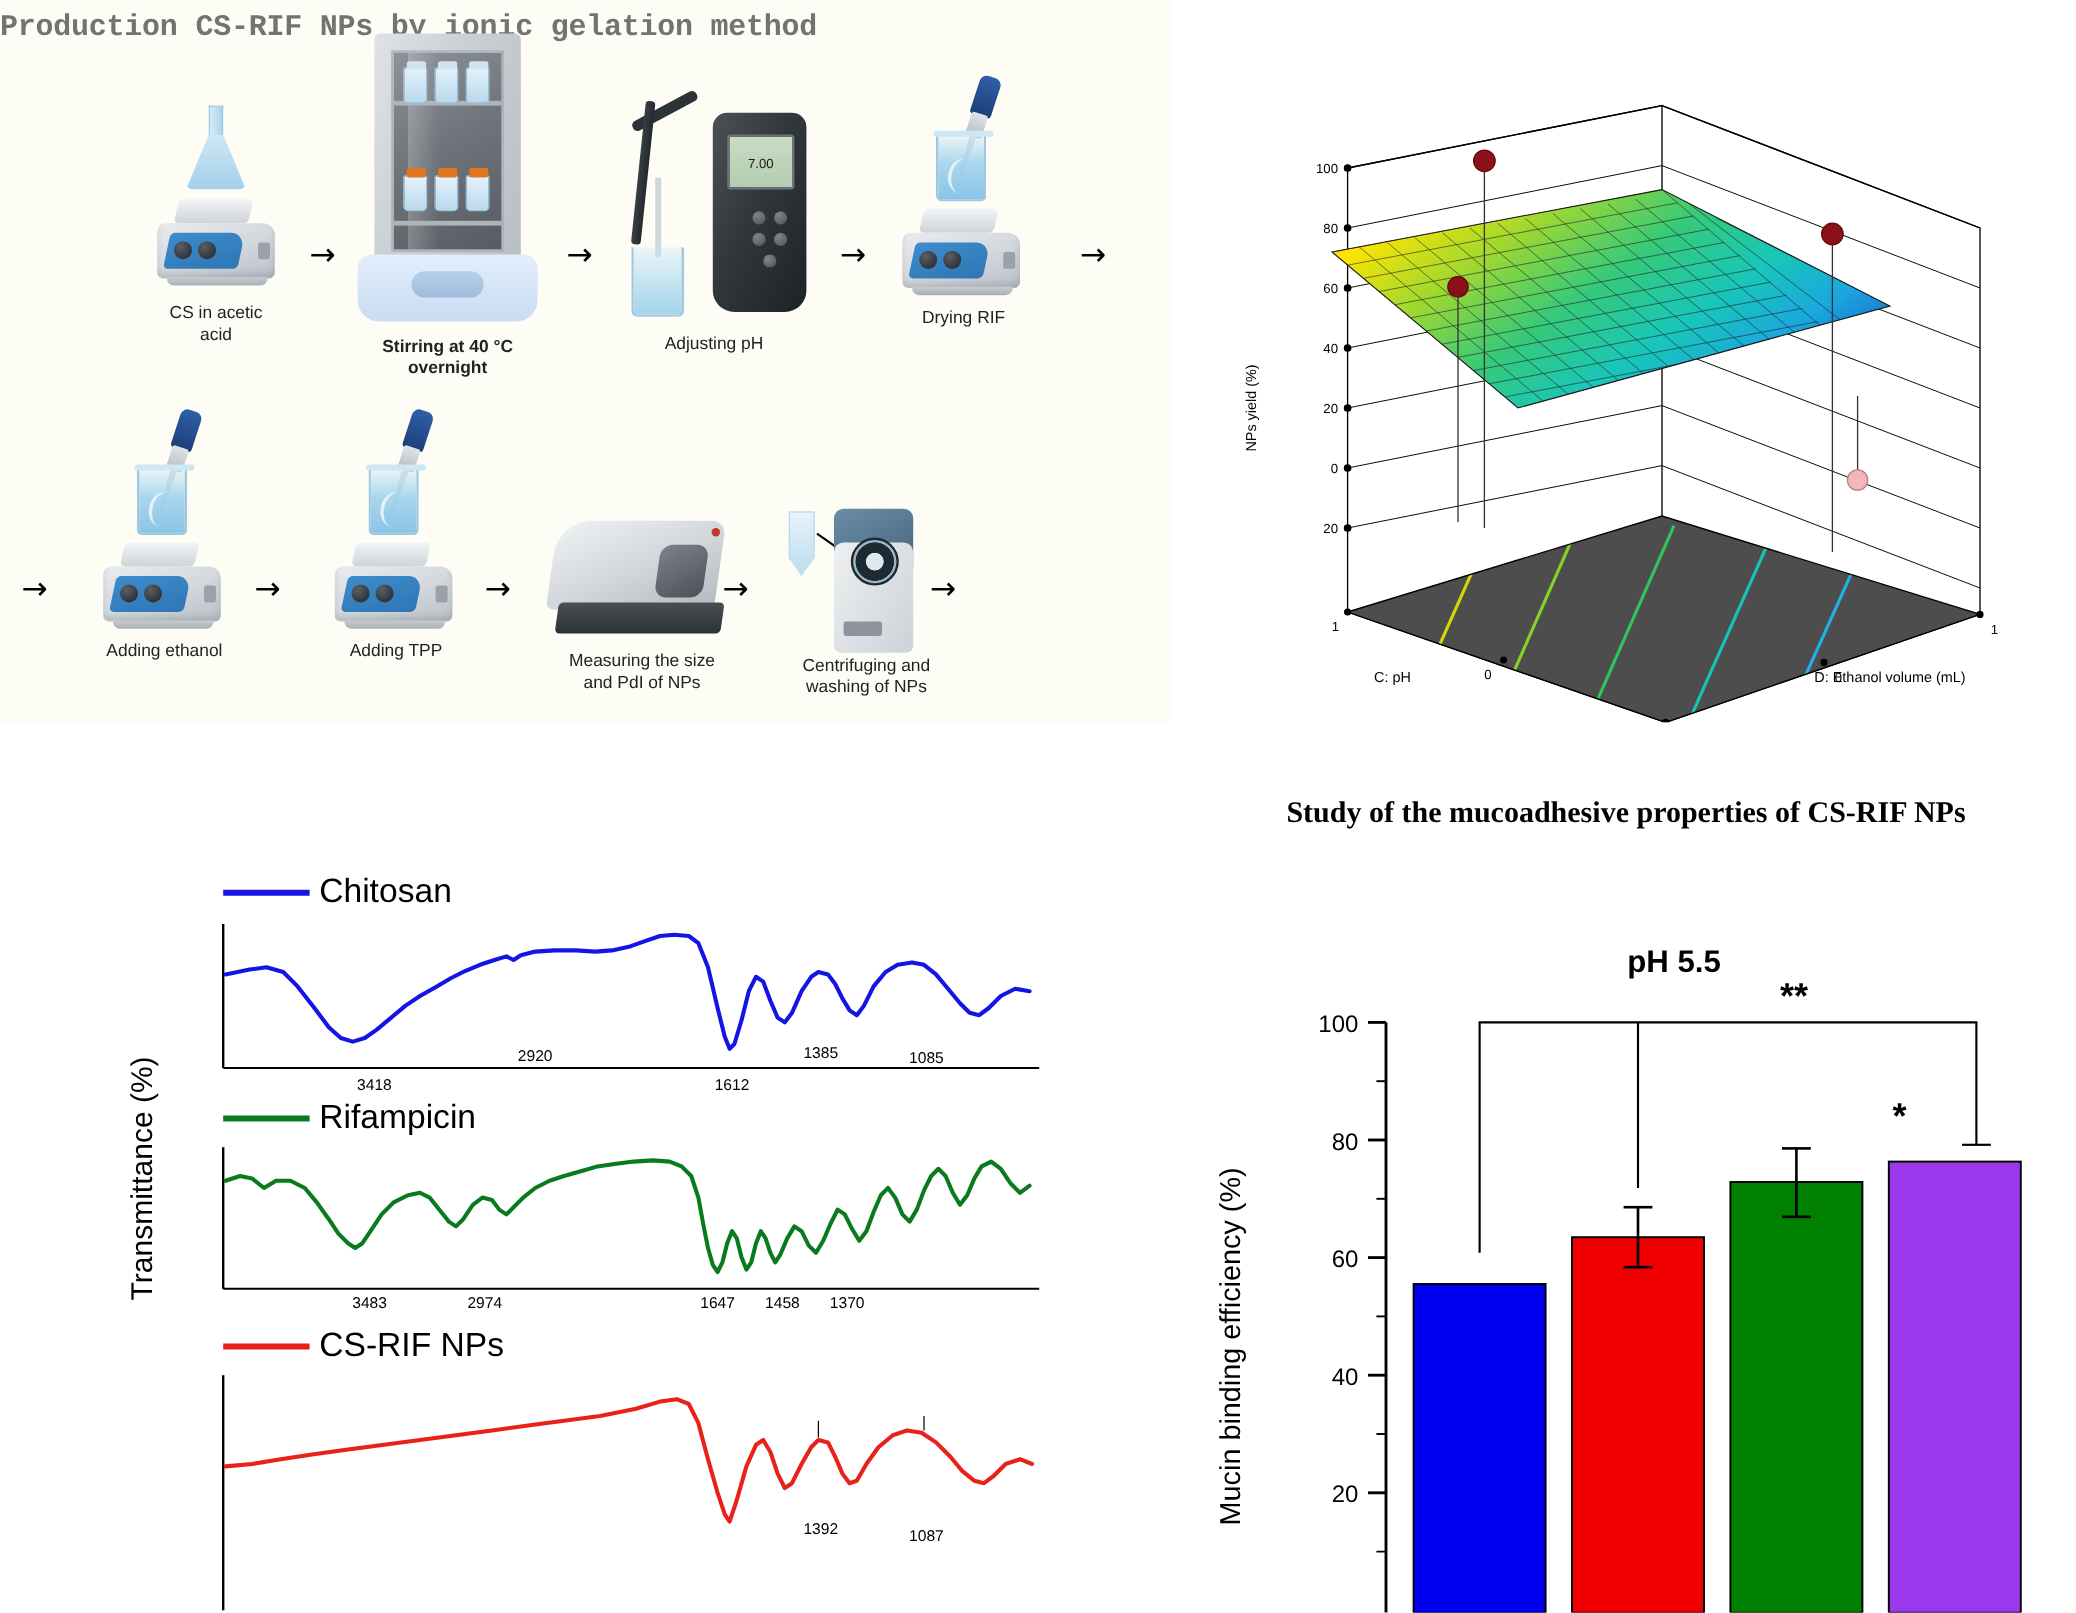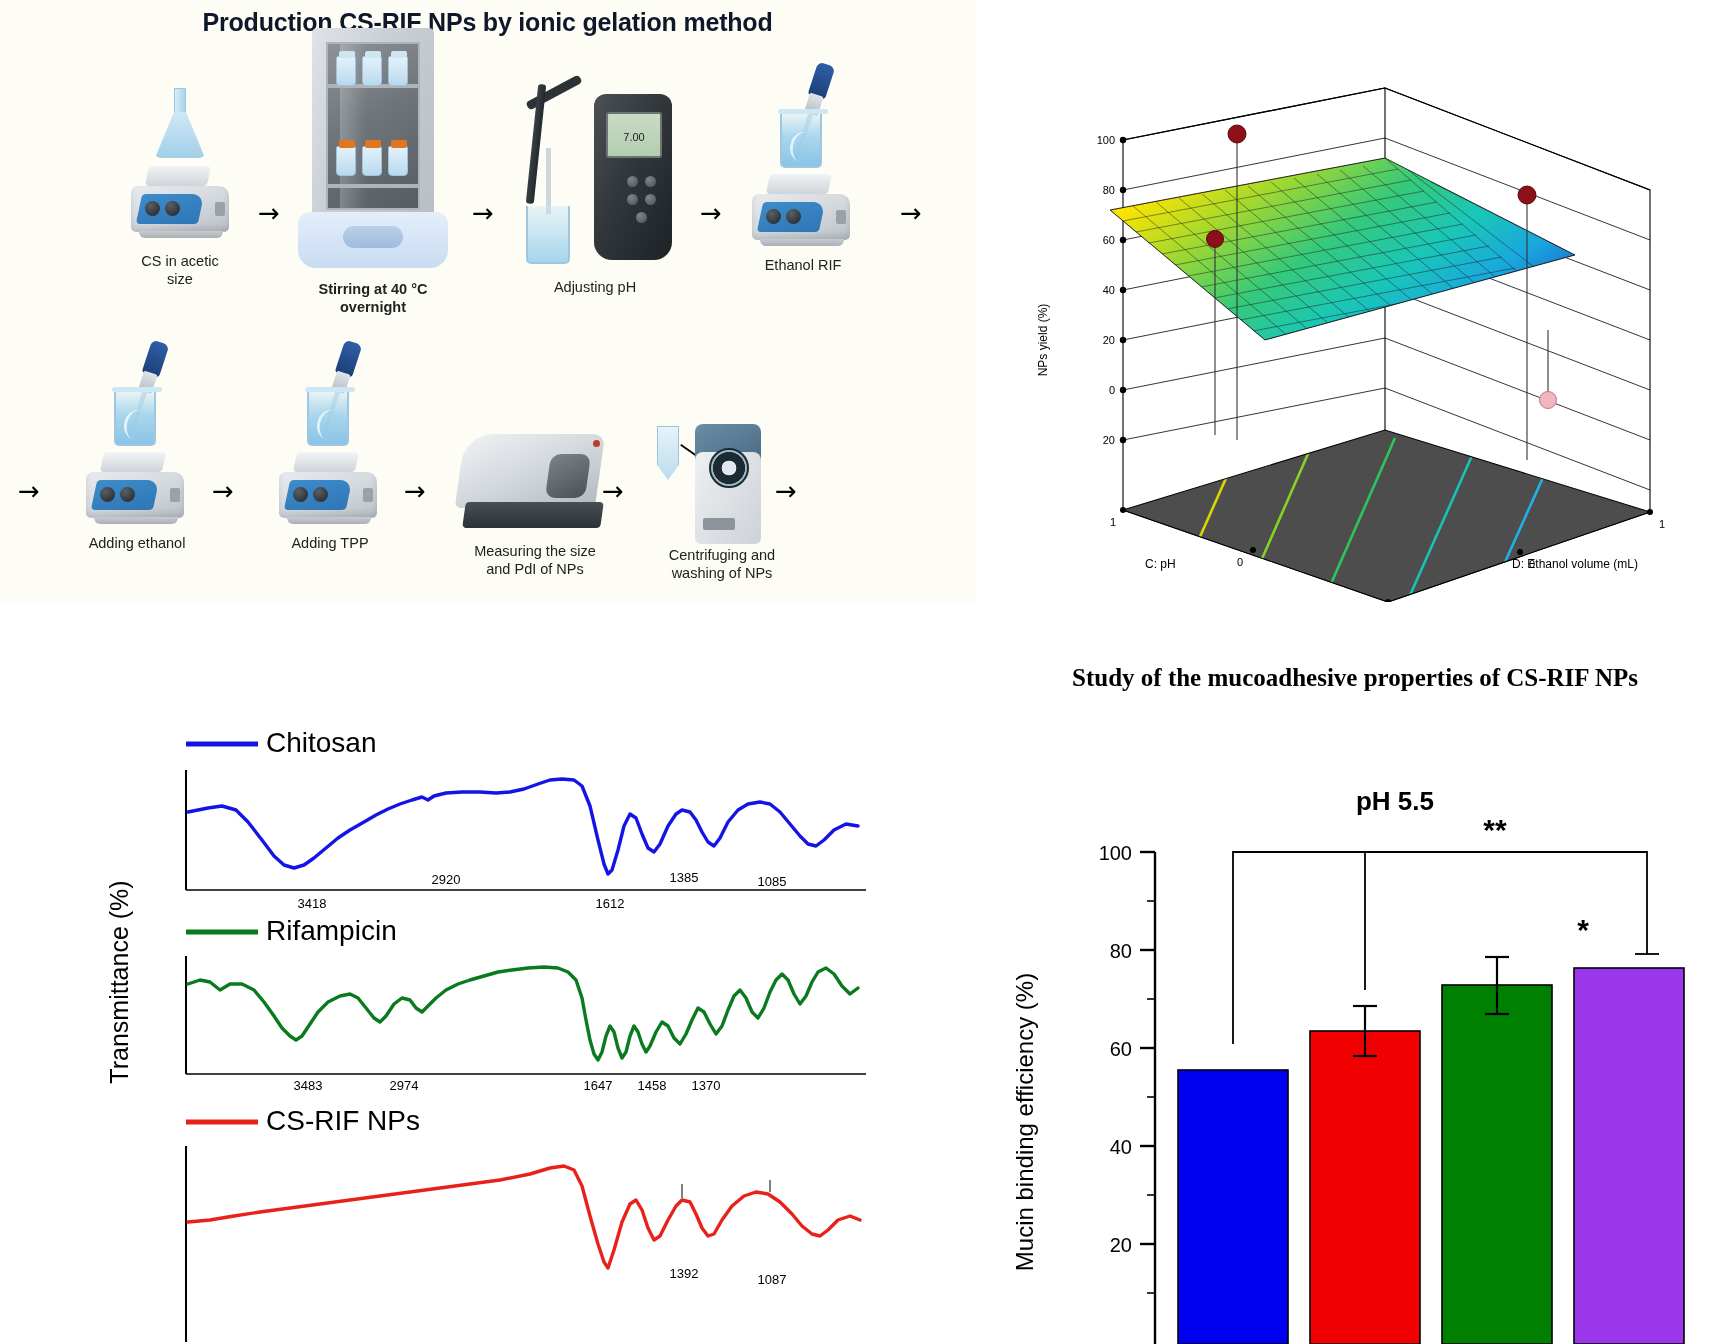--- a/index.html
+++ b/index.html
@@ -9,22 +9,22 @@
     font-family: "Liberation Sans", sans-serif;
     background: #ffffff;
     position: relative;
     overflow: hidden;
   }
   .panel { position: absolute; }
 
   
   #panel-workflow { left:0; top:0; width:975px; height:602px; background:#fdfdf5; }
   #panel-workflow .title {
-    position:absolute; top:8px; left:0; width:975px; text-align:center;
-    font-family:Liberation Sans, sans-serif; font-weight:bold; font-size:25px; color:#0f172a;
+    position:absolute; top:8px; left:0; width:975px; text-align:left;
+    font-family:Liberation Mono, monospace; font-weight:bold; font-size:25px; color:#737373;
     letter-spacing:-0.2px;
   }
   .step { position:absolute; text-align:center; }
   .step .cap {
     font-family:"Liberation Sans", sans-serif; font-size:14.5px; color:#222;
     line-height:1.25; white-space:pre-line;
   }
   .arrow { position:absolute; font-size:26px; color:#000; line-height:1; font-family:"DejaVu Sans",sans-serif;}
 
   
@@ -200,21 +200,21 @@
         </div>
       <div class="plate"></div>
         <div class="body"></div>
         <div class="face"></div>
       <div class="knob k1"></div>
         <div class="knob k2"></div>
         <div class="disp"></div>
         <div class="feet"></div>
     </div>
     <div class="cap" style="margin-top:14px;">CS in acetic
-size</div>
+acid</div>
   </div>
 
   <div class="arrow" style="left:258px; top:200px;">→</div>
 
   <div class="step" style="left:288px; top:28px; width:170px;">
     <div class="art incubator">
       <div class="cab"></div>
       <div class="glass"></div>
       <div class="shelf" style="top:56px;"></div>
       <div class="vial cap-b" style="top:28px;left:38px;"></div>
@@ -265,21 +265,21 @@
           </div>
         <div class="plate"></div>
           <div class="body"></div>
           <div class="face"></div>
         <div class="knob k1"></div>
           <div class="knob k2"></div>
           <div class="disp"></div>
           <div class="feet"></div>
       </div>
     </div>
-    <div class="cap" style="margin-top:4px;">Ethanol RIF</div>
+    <div class="cap" style="margin-top:4px;">Drying RIF</div>
   </div>
 
   <div class="arrow" style="left:900px; top:200px;">→</div>
 
   <div class="arrow" style="left:18px; top:478px;">→</div>
 
   <div class="step" style="left:62px; top:340px; width:150px;">
     <div class="art" style="width:130px;height:190px;">
       <div class="pipette" style="left:62px;top:0;">
         <div class="top"></div>

